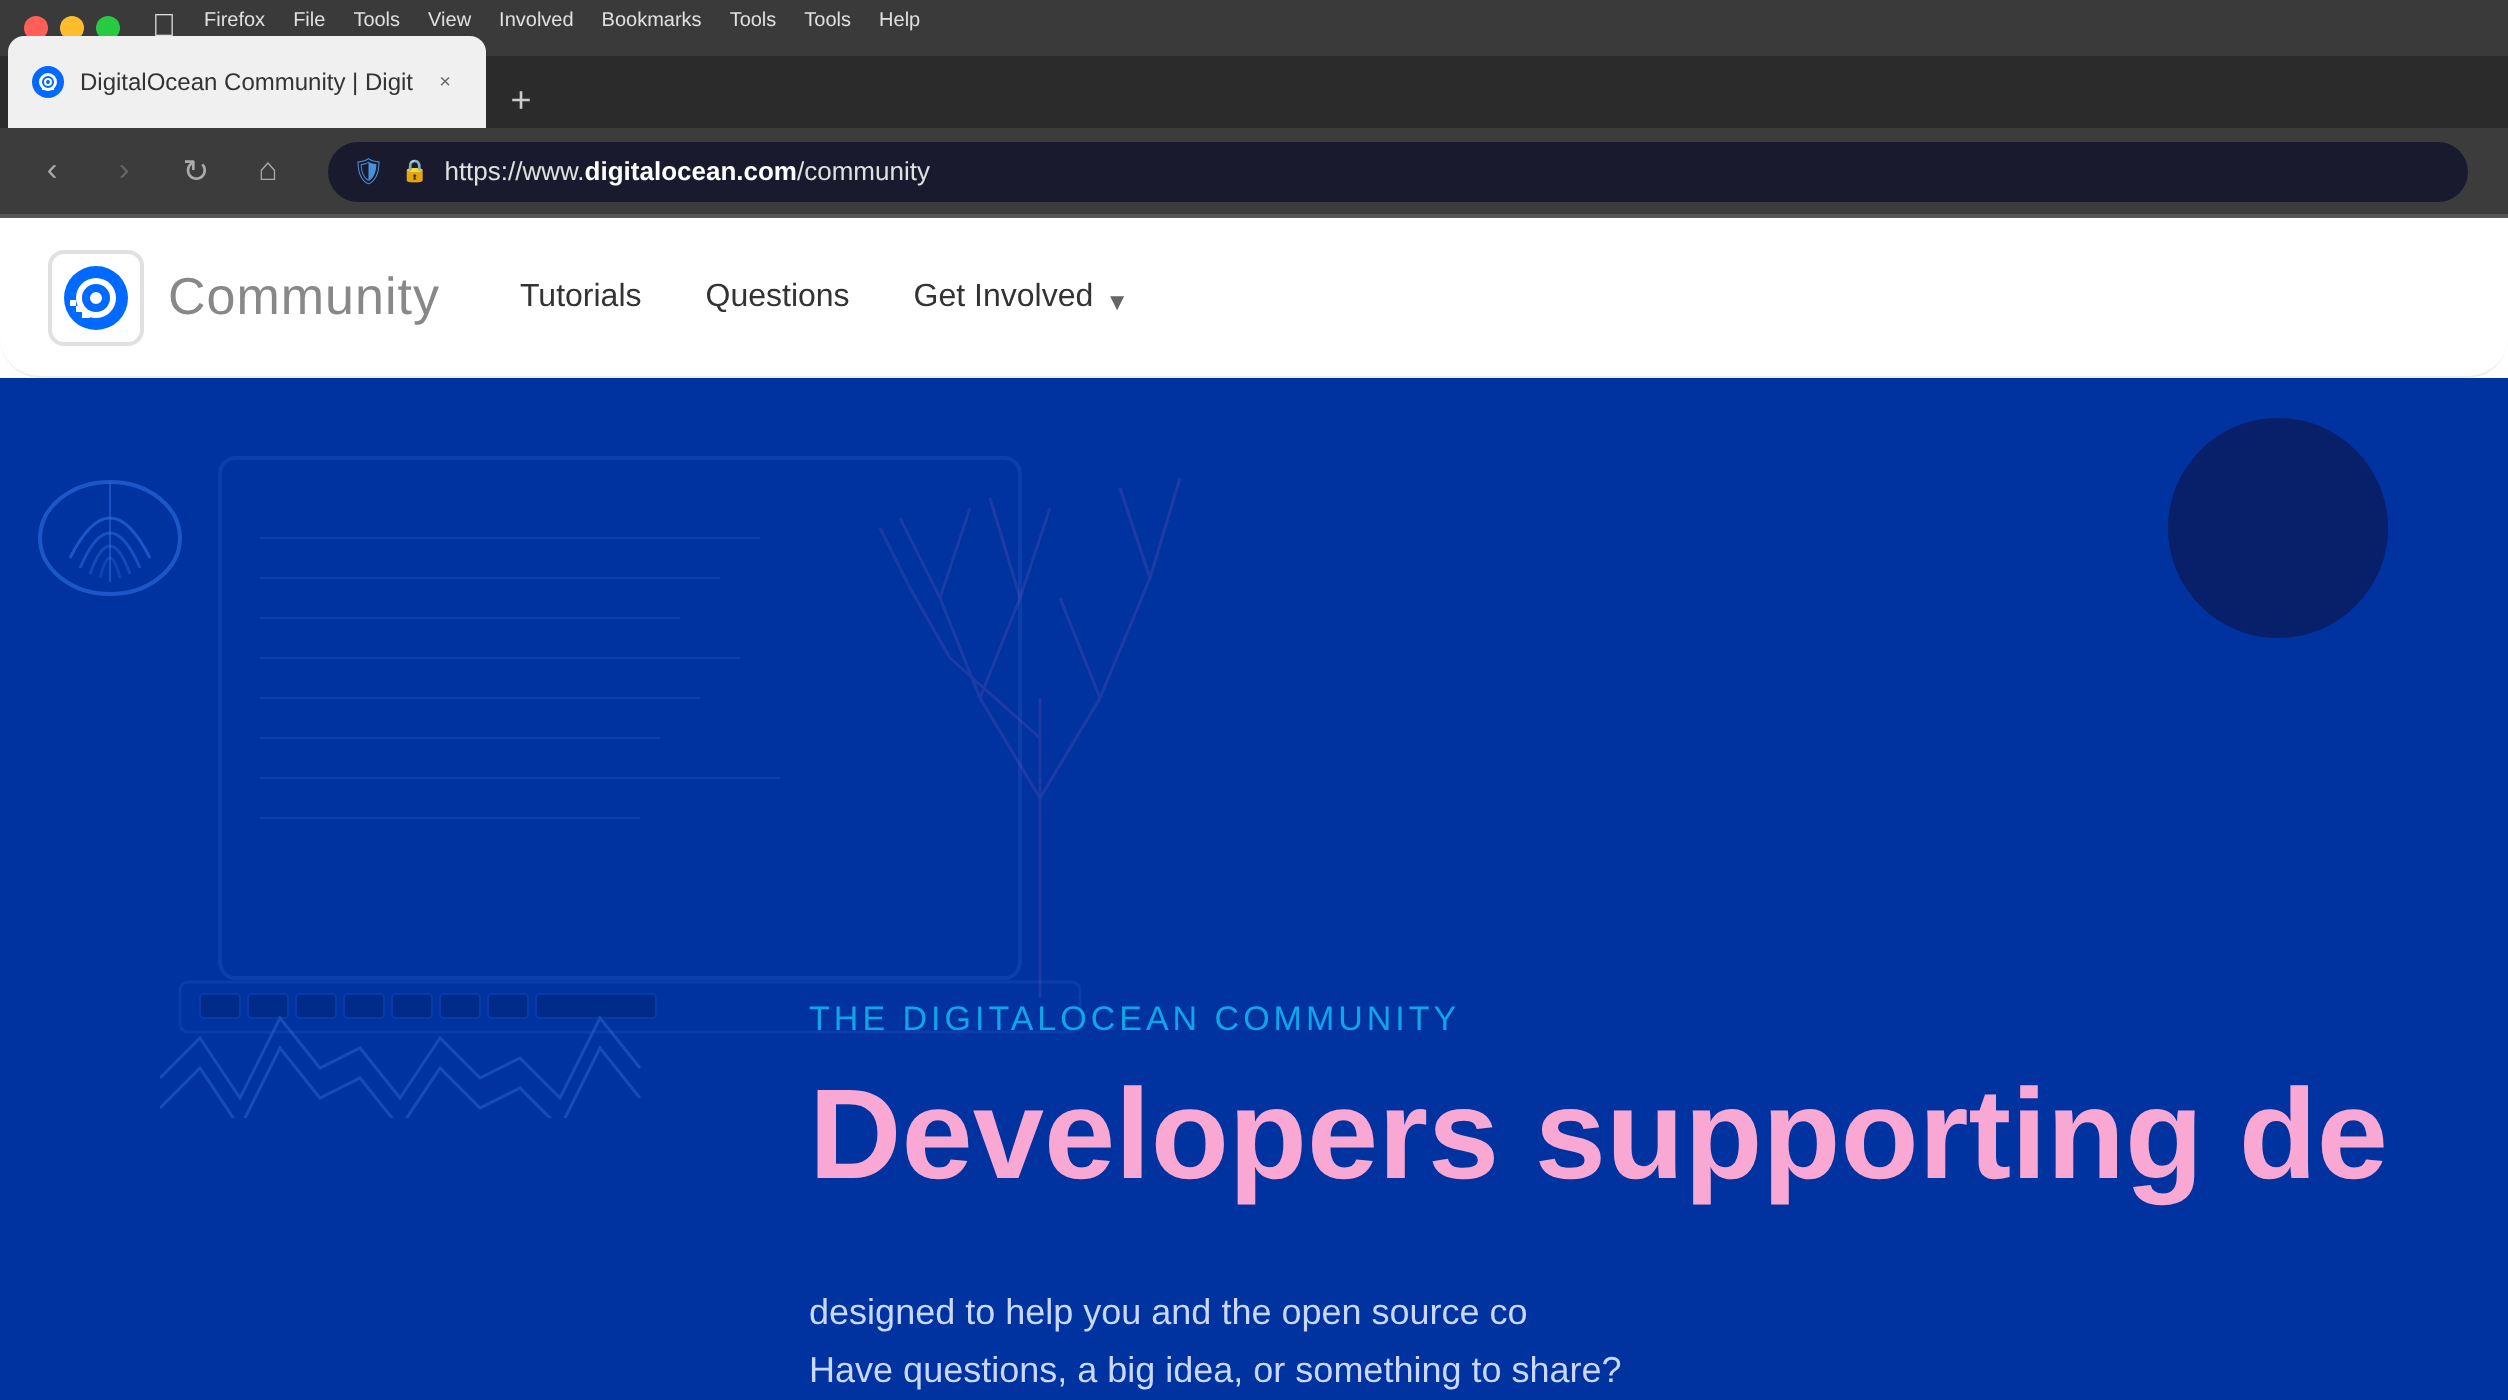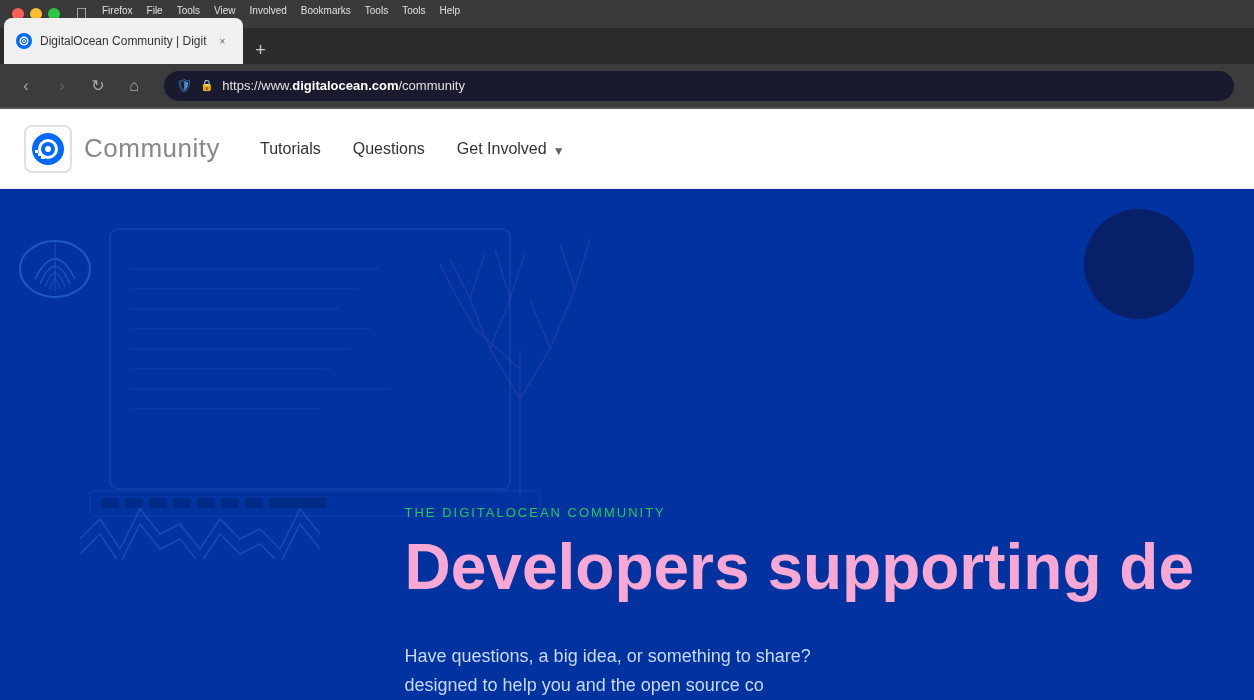--- a/index.html
+++ b/index.html
@@ -174,20 +174,21 @@
 
     
     .site-nav {
       height: 80px;
       background: #fff;
       display: flex;
       align-items: center;
       padding: 0 24px;
       border-bottom: 1px solid #eee;
       gap: 32px;
+      border-radius: 20px;
     }
     .site-logo {
       display: flex;
       align-items: center;
       gap: 12px;
       text-decoration: none;
     }
     .logo-icon {
       width: 48px;
       height: 48px;
@@ -285,22 +286,22 @@
     }
 
     .hero-content {
       position: relative;
       z-index: 10;
       max-width: 800px;
       margin-left: auto;
     }
 
     .hero-subtitle {
-      font-size: 13px;
-      color: #22c55e;
+      font-size: 17px;
+      color: #0ea5e9;
       letter-spacing: 2px;
       text-transform: uppercase;
       margin-bottom: 12px;
       font-weight: 500;
     }
 
     .hero-title {
       font-size: 64px;
       font-weight: 800;
       color: #f9a8d4;
@@ -474,19 +475,19 @@
         </g>
       </svg>
 
       <div class="circle-decoration"></div>
 
     </div>
 
     <div class="hero-content">
       <p class="hero-subtitle">THE DIGITALOCEAN COMMUNITY</p>
       <h1 class="hero-title">Developers supporting de</h1>
+      <p class="hero-description">designed to help you and the open source co</p>
       <p class="hero-description">Have questions, a big idea, or something to share?</p>
-      <p class="hero-description">designed to help you and the open source co</p>
     </div>
 
   </div>
 
 </div>
 
 </body></html>

